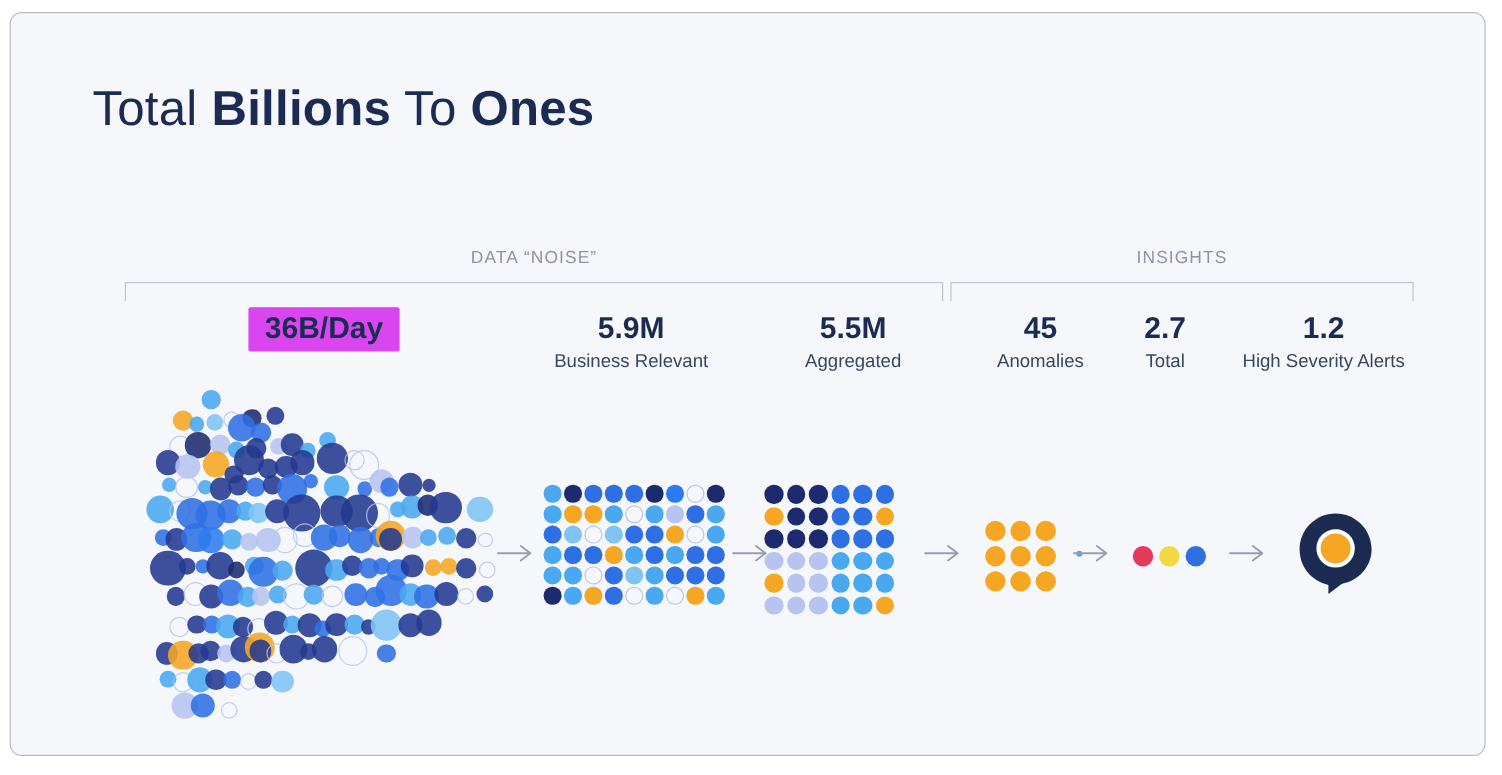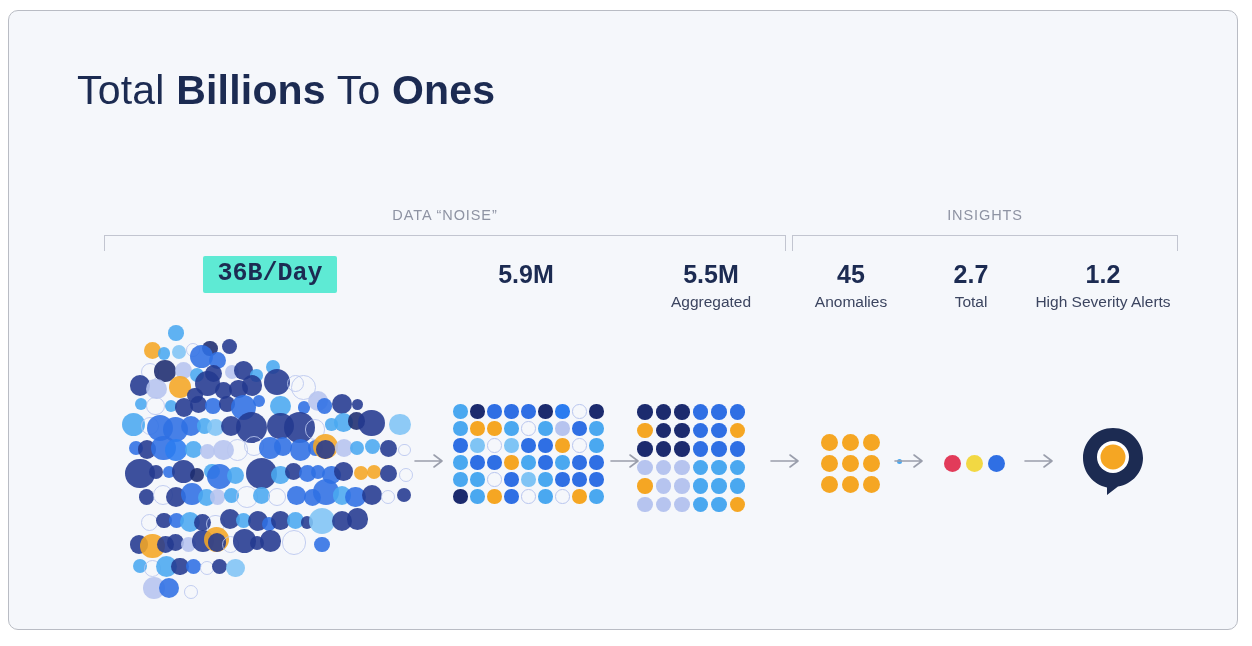--- a/index.html
+++ b/index.html
@@ -76,31 +76,30 @@
     white-space: nowrap;
   }
   .stat .caption {
     margin-top: 3px;
     font-size: 15.5px;
     font-weight: 400;
     color: #3c4560;
     line-height: 20px;
   }
   .stat.highlight .value {
-    background: #5eead4;
+    background: #d946ef;
     display: inline-block;
     padding: 3px 14px 4px 14px;
     border-radius: 2px;
-    font-family: Liberation Mono, monospace;
   }
 
   #stat-0 { left: 168px; width: 186px; top: 245px; }
   #stat-1 { left: 424px; width: 186px; }
   #stat-2 { left: 618px; width: 168px; }
-  #stat-3 { left: 780px; width: 124px; }
+  #stat-3 { left: 796px; width: 124px; }
   #stat-4 { left: 908px; width: 108px; }
   #stat-5 { left: 1018px; width: 152px; }
 
   
   #viz { position: absolute; left: 0; top: 0; width: 100%; height: 100%; }
 
   .arrow {
     position: absolute;
     width: 34px;
     height: 18px;
@@ -136,20 +135,21 @@
   <div class="bracket" id="bracket-noise"></div>
 
   <div class="group-label" id="label-insights">INSIGHTS</div>
   <div class="bracket" id="bracket-insights"></div>
 
   <div class="stat highlight" id="stat-0">
     <div class="value">36B/Day</div>
   </div>
   <div class="stat" id="stat-1">
     <div class="value">5.9M</div>
+    <div class="caption">Business Relevant</div>
   </div>
   <div class="stat" id="stat-2">
     <div class="value">5.5M</div>
     <div class="caption">Aggregated</div>
   </div>
   <div class="stat" id="stat-3">
     <div class="value">45</div>
     <div class="caption">Anomalies</div>
   </div>
   <div class="stat" id="stat-4">

